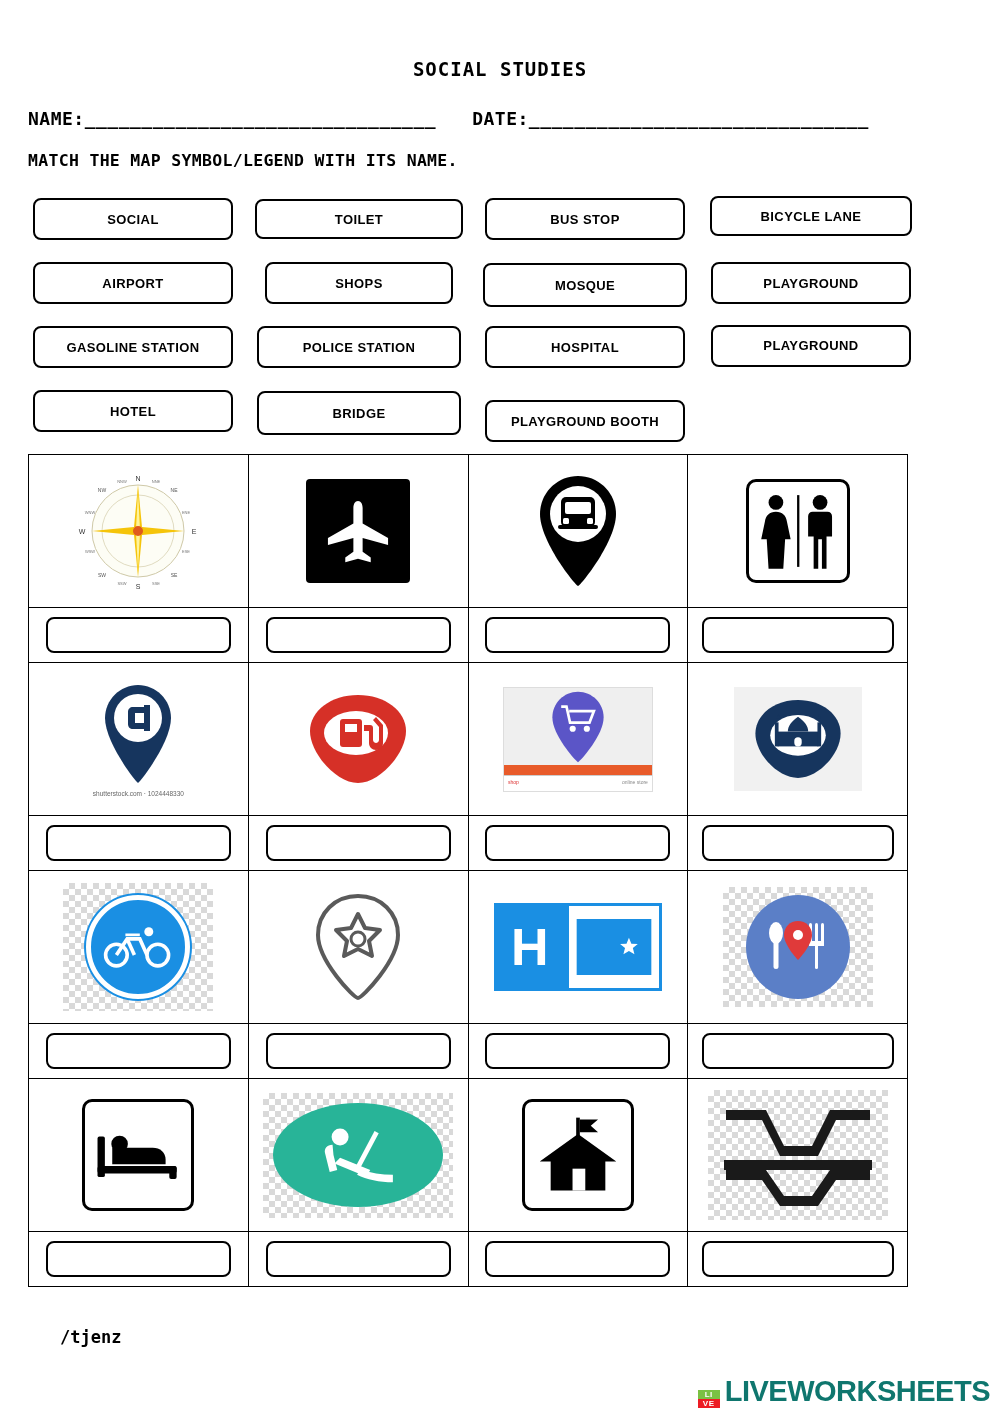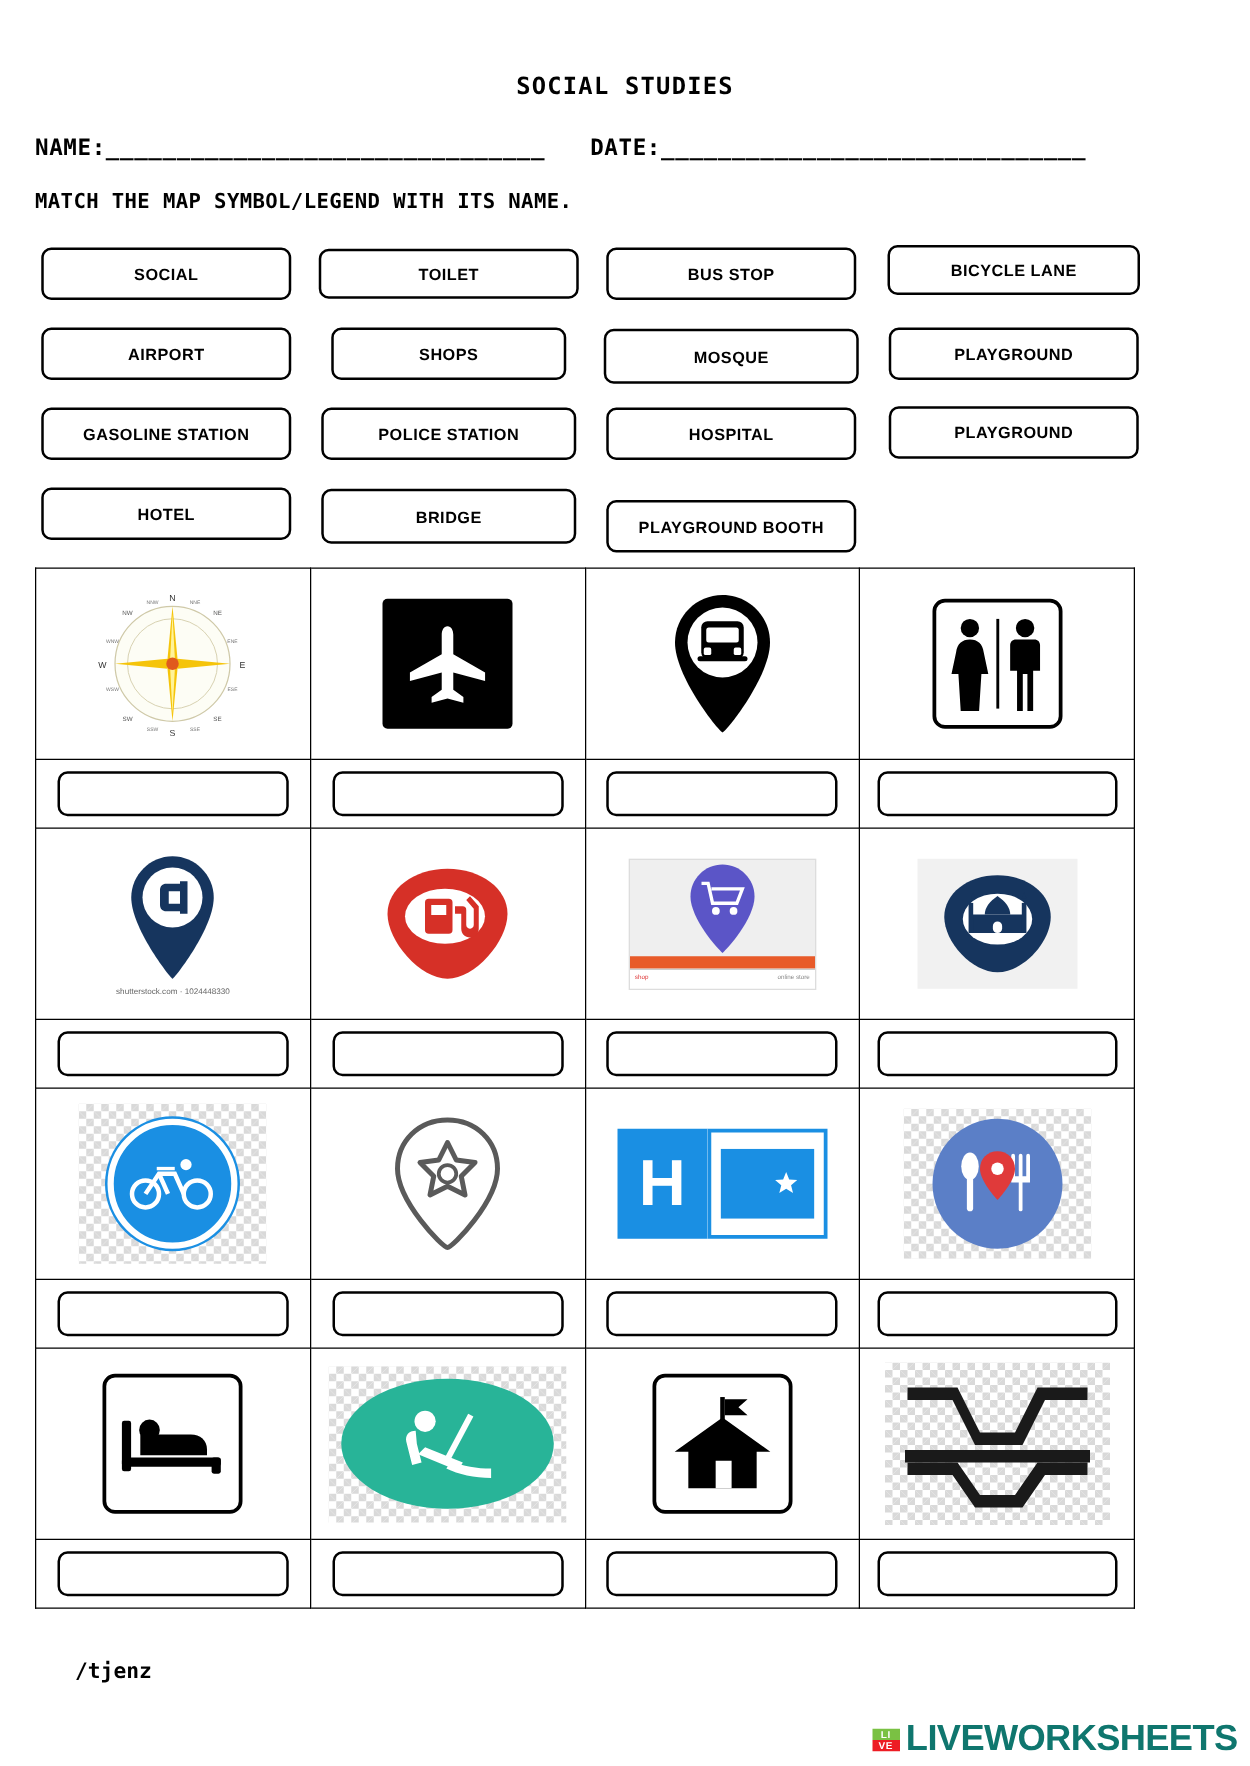--- a/index.html
+++ b/index.html
@@ -102,21 +102,21 @@
   .icon-wrap { display:flex; align-items:center; justify-content:center; height:152px; }
 
   .footer-name {
     position:absolute; left:60px; top:1327px;
     font-family:"DejaVu Sans Mono", monospace;
     font-size:17px; font-weight:700;
   }
 
   .lw-logo {
     position:absolute; right:10px; top:1375px;
-    display:flex; align-items:center; gap:5px;
+    display:flex; align-items:flex-end; gap:5px;
   }
   .lw-badge { display:flex; flex-direction:column; width:22px; }
   .lw-badge span {
     font-size:8px; font-weight:700; color:#fff; line-height:9px;
     text-align:center; letter-spacing:0.5px;
   }
   .lw-l { background:#7ac143; }
   .lw-v { background:#ed1c24; }
   .lw-text { font-size:29px; font-weight:700; color:#0f766e; letter-spacing:-0.5px; }
 

